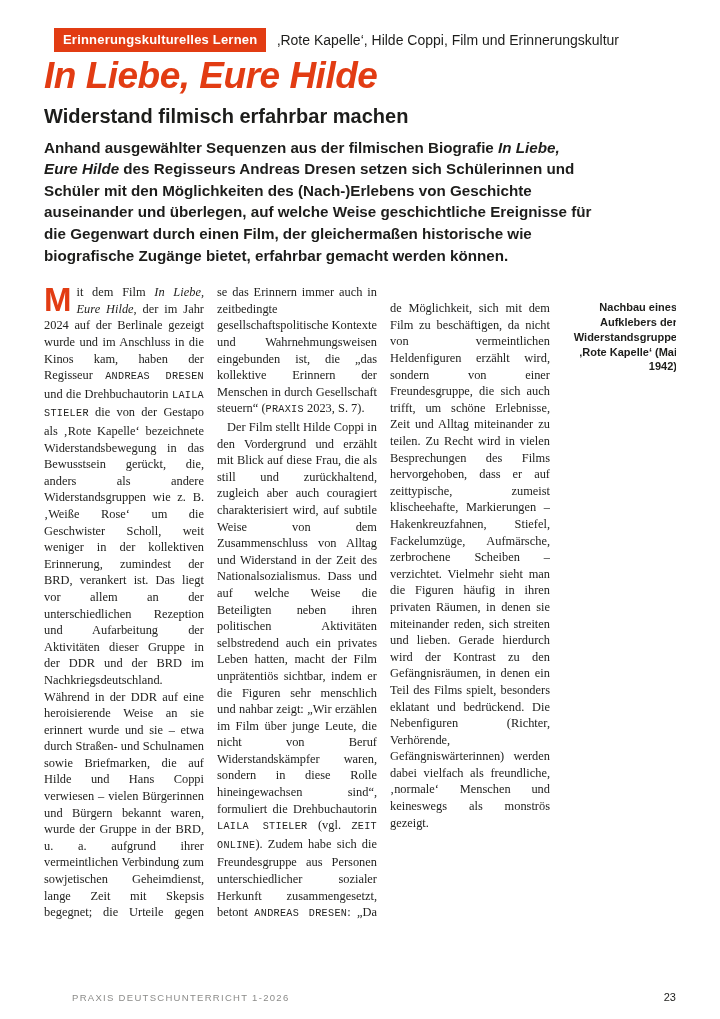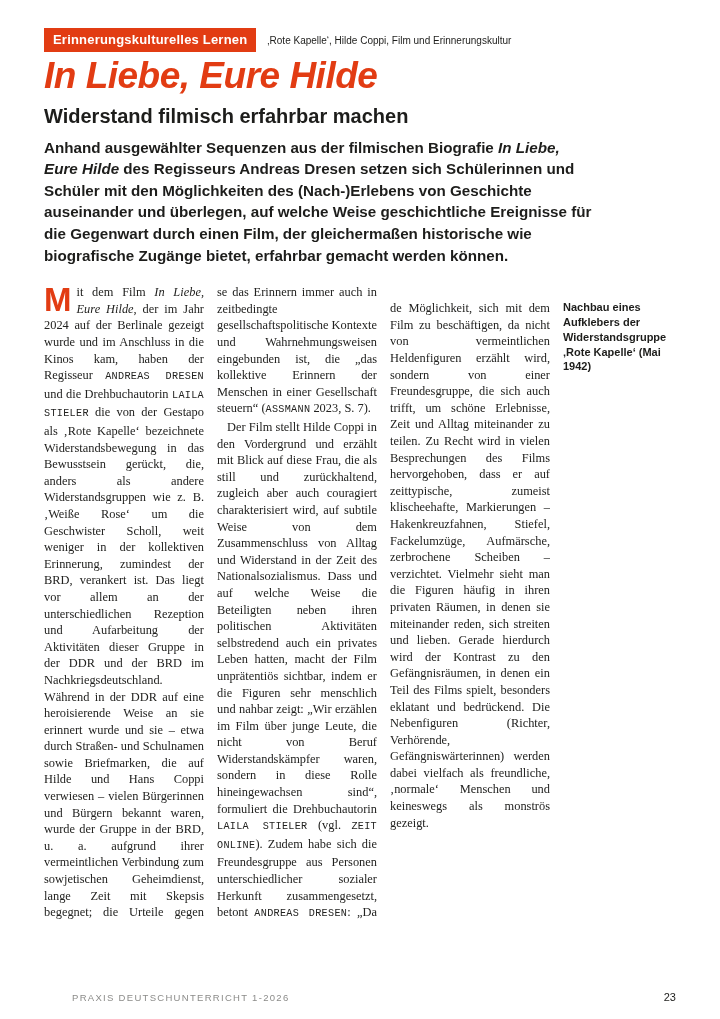--- a/index.html
+++ b/index.html
@@ -5,26 +5,26 @@
   html,body{margin:0;padding:0;}
   body{
     width:720px;height:1019px;position:relative;overflow:hidden;
     background:#ffffff;color:#1d1d1b;
     font-family:"Liberation Sans",sans-serif;
     -webkit-font-smoothing:antialiased;
   }
   .page{position:absolute;inset:0;padding:28px 44px 0;box-sizing:border-box;}
 
   
-  .kicker-row{display:flex;align-items:center;gap:11px;}
+  .kicker-row{display:flex;align-items:center;gap:11px;margin-left:10px;}
   .badge{
     background:#e23c13;color:#ffffff;font-weight:bold;font-size:13px;
     padding:4px 9px 5px;letter-spacing:0.2px;white-space:nowrap;
   }
-  .topic{font-size:10px;color:#1d1d1b;}
+  .topic{font-size:14px;color:#1d1d1b;}
 
   
   .author{margin-top:28px;font-size:14px;}
   .title{
     margin-top:4px;color:#e23c13;font-style:italic;font-weight:bold;
     font-size:37px;letter-spacing:-0.5px;line-height:1.1;
   }
   .subtitle{margin-top:8px;font-size:20px;font-weight:bold;}
 
   
@@ -63,21 +63,21 @@
         font-size:17.5px;letter-spacing:1.2px;margin-top:3px;}
   .hand{font-family:"DejaVu Sans",sans-serif;font-size:18px;letter-spacing:0;}
   .plq3{display:flex;justify-content:space-between;padding:0 15px;
         font-size:17.5px;margin-top:3px;letter-spacing:0.5px;}
   .plq4{font-size:16px;margin-top:2px;letter-spacing:0.5px;}
 
   .col-right-row{display:flex;gap:13px;margin-top:16px;}
   .col-3{width:160px;flex:0 0 160px;}
   .caption{
     width:114px;flex:0 0 114px;font-size:11px;font-weight:bold;
-    line-height:14.8px;color:#1d1d1b;text-align:left;
+    line-height:14.8px;color:#1d1d1b;text-align:right;
   }
 
   
   .footer{
     position:absolute;left:44px;right:44px;bottom:16px;
     display:flex;justify-content:space-between;align-items:baseline;margin-left:28px;
   }
   .footer-left{font-size:9.5px;letter-spacing:1.3px;color:#8b8b89;}
   .footer-page{font-size:11px;font-weight:normal;color:#1d1d1b;}
 </style>
@@ -94,21 +94,21 @@
   <h1 class="title" style="margin:4px 0 0;">In Liebe, Eure Hilde</h1>
   <h2 class="subtitle" style="margin:8px 0 0;">Widerstand filmisch erfahrbar machen</h2>
 
   <p class="lead"><span>Anhand ausgewählter Sequenzen aus der filmischen Biografie </span><em>In Liebe, Eure Hilde</em><span> des Regisseurs Andreas Dresen setzen sich Schülerinnen und Schüler mit den Möglichkeiten des (Nach-)Erlebens von Geschichte auseinander und überlegen, auf welche Weise geschichtliche Ereignisse für die Gegenwart durch einen Film, der gleichermaßen historische wie biografische Zugänge bietet, erfahrbar gemacht werden können.</span></p>
 
   <div class="columns">
     <div class="col">
         <p><span class="dropcap">M</span><span>it dem Film </span><em>In Liebe, Eure Hilde</em><span>, der im Jahr 2024 auf der Berlinale gezeigt wurde und im Anschluss in die Kinos kam, haben der Regisseur </span><span class="sc">ANDREAS DRESEN</span><span> und die Drehbuchautorin </span><span class="sc">LAILA STIELER</span><span> die von der Gestapo als ‚Rote Kapelle‘ bezeichnete Widerstandsbewegung in das Bewusstsein gerückt, die, anders als andere Widerstandsgruppen wie z. B. ‚Weiße Rose‘ um die Geschwister Scholl, weit weniger in der kollektiven Erinnerung, zumindest der BRD, verankert ist. Das liegt vor allem an der unterschiedlichen Rezeption und Aufarbeitung der Aktivitäten dieser Gruppe in der DDR und der BRD im Nachkriegsdeutschland. Während in der DDR auf eine heroisierende Weise an sie erinnert wurde und sie – etwa durch Straßen- und Schulnamen sowie Briefmarken, die auf Hilde und Hans Coppi verwiesen – vielen Bürgerinnen und Bürgern bekannt waren, wurde der Gruppe in der BRD, u. a. aufgrund ihrer vermeintlichen Verbindung zum sowjetischen Geheimdienst, lange Zeit mit Skepsis begegnet; die Urteile gegen Angehörige der Gruppe wurden erst im Jahre 2009 aufgehoben.</span></p>
       </div>
     <div class="col">
-        <p><span>se das Erinnern immer auch in zeitbedingte gesellschaftspolitische Kontexte und Wahrnehmungsweisen eingebunden ist, die „das kollektive Erinnern der Menschen in einer Gesellschaft steuern“ (</span><span class="sc">ASSMANN</span><span> 2023, S. 7).</span></p>
+        <p><span>se das Erinnern immer auch in zeitbedingte gesellschaftspolitische Kontexte und Wahrnehmungsweisen eingebunden ist, die „das kollektive Erinnern der Menschen in durch Gesellschaft steuern“ (</span><span class="sc">PRAXIS</span><span> 2023, S. 7).</span></p>
         <p class="indent"><span>Der Film stellt Hilde Coppi in den Vordergrund und erzählt mit Blick auf diese Frau, die als still und zurückhaltend, zugleich aber auch couragiert charakterisiert wird, auf subtile Weise von dem Zusammenschluss von Alltag und Widerstand in der Zeit des Nationalsozialismus. Dass und auf welche Weise die Beteiligten neben ihren politischen Aktivitäten selbstredend auch ein privates Leben hatten, macht der Film unprätentiös sichtbar, indem er die Figuren sehr menschlich und nahbar zeigt: „Wir erzählen im Film über junge Leute, die nicht von Beruf Widerstandskämpfer waren, sondern in diese Rolle hineingewachsen sind“, formuliert die Drehbuchautorin </span><span class="sc">LAILA STIELER</span><span> (vgl. </span><span class="sc">ZEIT ONLINE</span><span>). Zudem habe sich die Freundesgruppe aus Personen unterschiedlicher sozialer Herkunft zusammengesetzt, betont </span><span class="sc">ANDREAS DRESEN</span><span>: „Da waren alle dabei: jüdische Menschen, Wissenschaftler, Künstler, Hausfrauen, Adlige, Schüler, Arbeiter“ (vgl. </span></p>
       </div>
     <div class="col-right">
       <div class="col-right-row">
         <div class="col col-3">
             <p><span>de Möglichkeit, sich mit dem Film zu beschäftigen, da nicht von vermeintlichen Heldenfiguren erzählt wird, sondern von einer Freundesgruppe, die sich auch trifft, um schöne Erlebnisse, Zeit und Alltag miteinander zu teilen. Zu Recht wird in vielen Besprechungen des Films hervorgehoben, dass er auf zeittypische, zumeist klischeehafte, Markierungen – Hakenkreuzfahnen, Stiefel, Fackelumzüge, Aufmärsche, zerbrochene Scheiben – verzichtet. Vielmehr sieht man die Figuren häufig in ihren privaten Räumen, in denen sie miteinander reden, sich streiten und lieben. Gerade hierdurch wird der Kontrast zu den Gefängnisräumen, in denen ein Teil des Films spielt, besonders eklatant und bedrückend. Die Nebenfiguren (Richter, Verhörende, Gefängniswärterinnen) werden dabei vielfach als freundliche, ‚normale‘ Menschen und keineswegs als monströs gezeigt.</span></p>
           </div>
         <aside class="caption">Nachbau eines Aufklebers der Widerstandsgruppe ‚Rote Kapelle‘ (Mai 1942)</aside>
       </div>
     </div>

